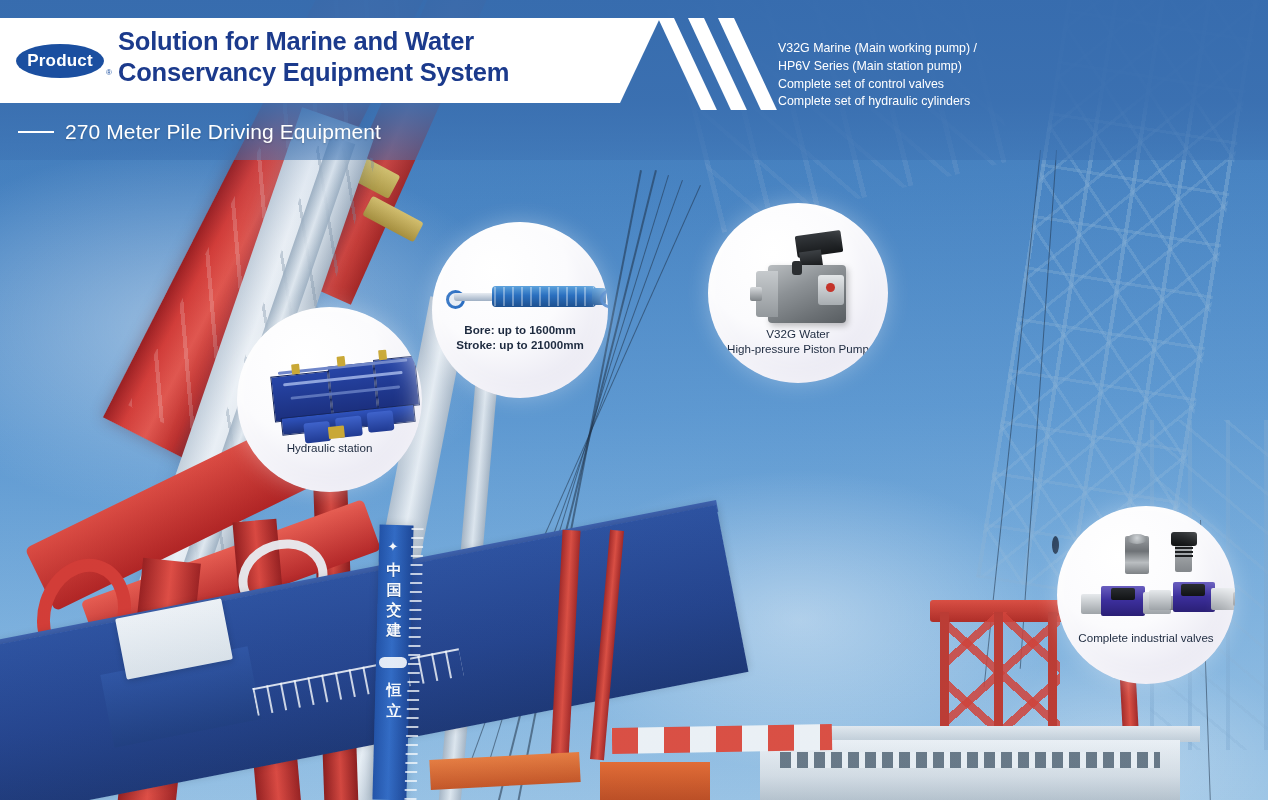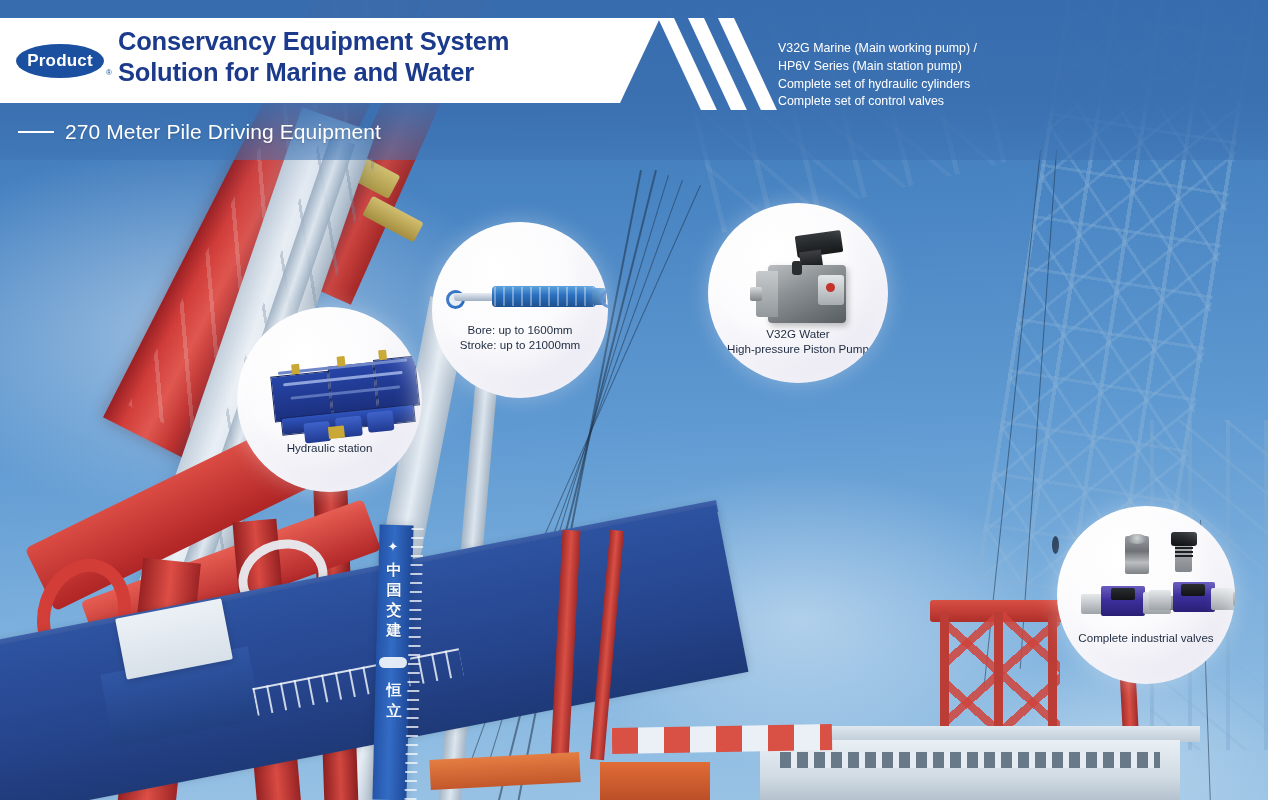--- a/index.html
+++ b/index.html
@@ -478,34 +478,34 @@
   </div>
 
   <div class="logo-wrap">
     <div class="logo-ellipse">
       <span class="logo-text">Product</span>
     </div>
     <span class="logo-reg">®</span>
   </div>
 
   <div class="title">
+    <div>Solution for Marine and Water</div>
     <div>Conservancy Equipment System</div>
-    <div>Solution for Marine and Water</div>
   </div>
 
   <div class="subtitle">
     <span class="dash"></span>
     <span>270 Meter Pile Driving Equipment</span>
   </div>
 
   <div class="ps">
     <div class="ps-line">V32G Marine (Main working pump) /</div>
     <div class="ps-line">HP6V Series (Main station pump)</div>
+    <div class="ps-line">Complete set of control valves</div>
     <div class="ps-line">Complete set of hydraulic cylinders</div>
-    <div class="ps-line">Complete set of control valves</div>
   </div>
 
   <div class="bubble" style="left:237px;top:307px;width:185px;height:185px;">
     <div class="hs-art">
       <div class="hs-box hs-tank1"></div>
       <div class="hs-box hs-tank2"></div>
       <div class="hs-box hs-tank3"></div>
       <div class="hs-pipe" style="left:10px;top:14px;width:130px;"></div>
       <div class="hs-pipe" style="left:14px;top:26px;width:120px;background:#8fa4dd;"></div>
       <div class="hs-pipe" style="left:20px;top:40px;width:110px;background:#5c74bb;"></div>
@@ -527,21 +527,21 @@
   <div class="bubble" style="left:432px;top:222px;width:176px;height:176px;">
     <div class="cyl-art">
       <div class="cyl-eye"></div>
       <div class="cyl-rod"></div>
       <div class="cyl-body"></div>
       <div class="cyl-ribs"></div>
       <div class="cyl-cap"></div>
       <div class="cyl-eye2"></div>
     </div>
     <div class="bubble-soft"></div>
-    <div class="bub-cap" style="top:100px;">
+    <div class="bub-cap" style="top:100px;font-weight:bold;">
       <div>Bore: up to 1600mm</div>
       <div>Stroke: up to 21000mm</div>
     </div>
   </div>
 
   <div class="bubble" style="left:708px;top:203px;width:180px;height:180px;">
     <div class="v32-art">
       <div class="v32-ctrl"></div>
       <div class="v32-ctrl2"></div>
       <div class="v32-body"></div>

